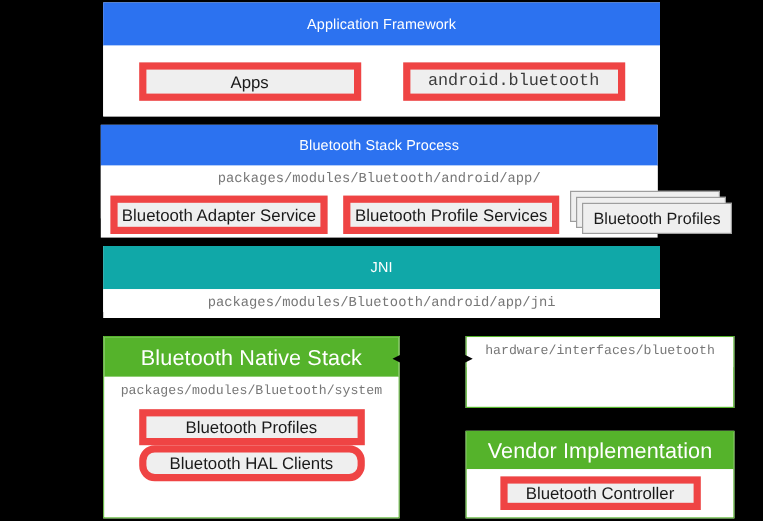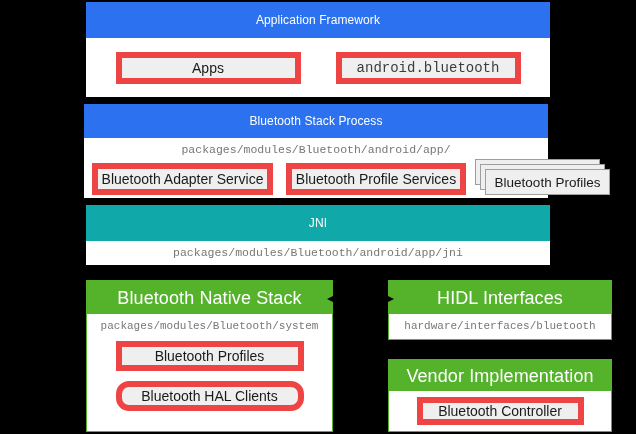--- a/index.html
+++ b/index.html
@@ -173,21 +173,20 @@
     display: flex;
     flex-direction: column;
     align-items: center;
   }
   #sec-nativestack .path-label { margin-top: 6px; font-size: 11px; }
   #box-native-profiles {
     margin-top: 9px;
     width: 188px; height: 30px;
   }
   #box-hal-clients {
-    margin-top: 10px;
     width: 188px; height: 30px; border-radius: 13px;
   }
 
   
   #sec-hidl {
     left: 388px;
     top: 280px;
     width: 224px;
     height: 60px;
     border: 1px solid #55b32b;
@@ -267,21 +266,20 @@
   <div class="panel" id="sec-nativestack">
     <div class="panel-header">Bluetooth Native Stack</div>
     <div class="panel-body">
       <div class="path-label">packages/modules/Bluetooth/system</div>
       <div class="gbox" id="box-native-profiles">Bluetooth Profiles</div>
       <div class="gbox" id="box-hal-clients">Bluetooth HAL Clients</div>
     </div>
   </div>
 
   <div class="panel" id="sec-hidl">
-    <div class="panel-header">HIDL Interfaces</div>
     <div class="panel-body">
       <div class="path-label">hardware/interfaces/bluetooth</div>
     </div>
   </div>
 
   <div class="panel" id="sec-vendor">
     <div class="panel-header">Vendor Implementation</div>
     <div class="panel-body">
       <div class="gbox" id="box-bt-controller">Bluetooth Controller</div>
     </div>

